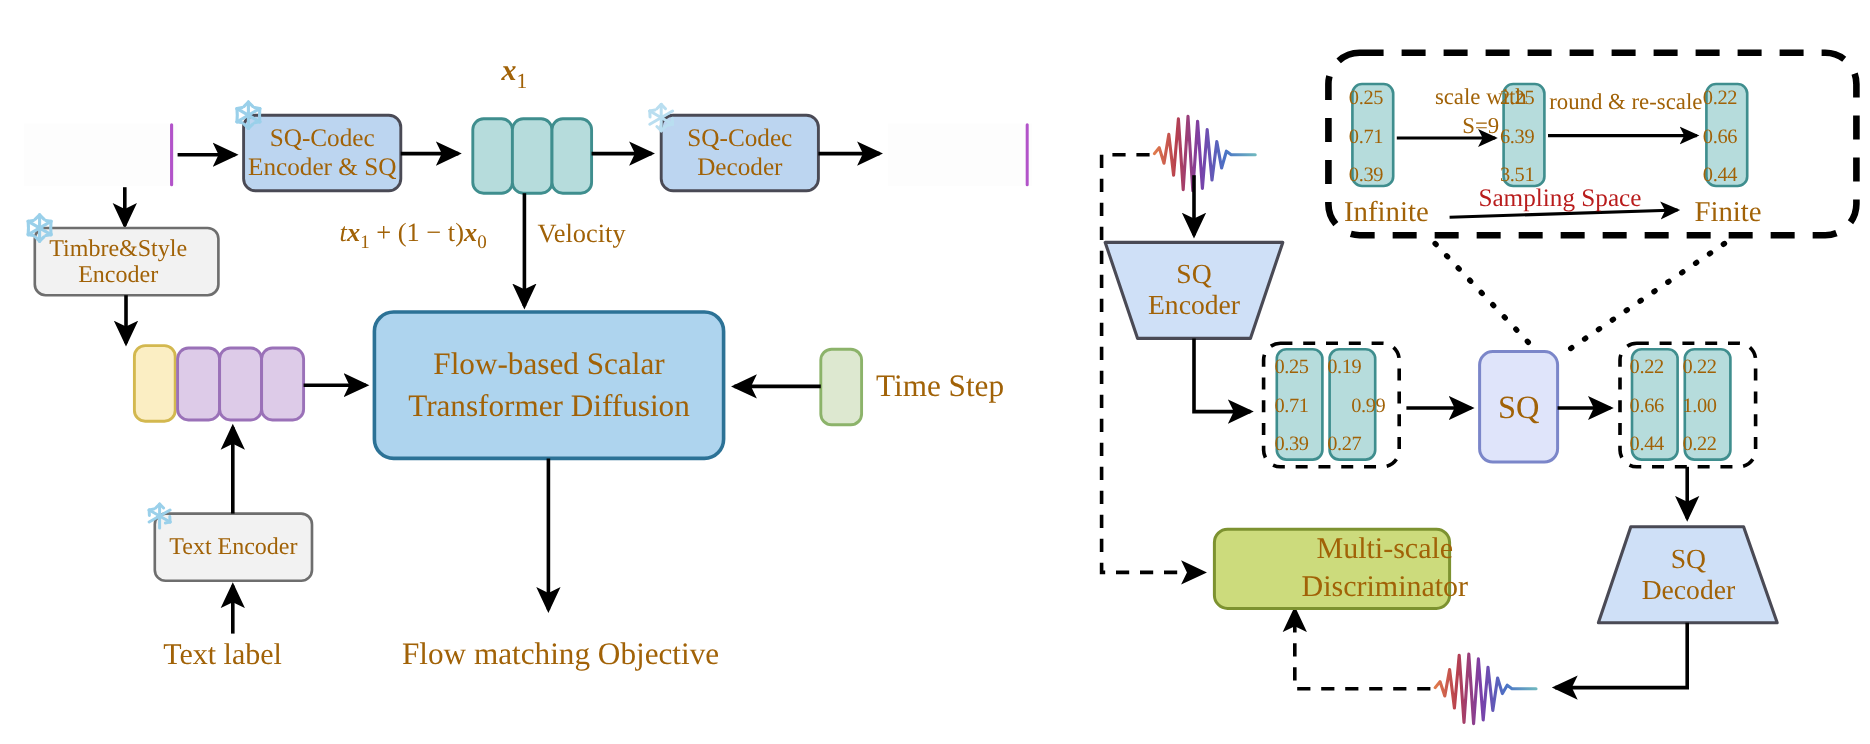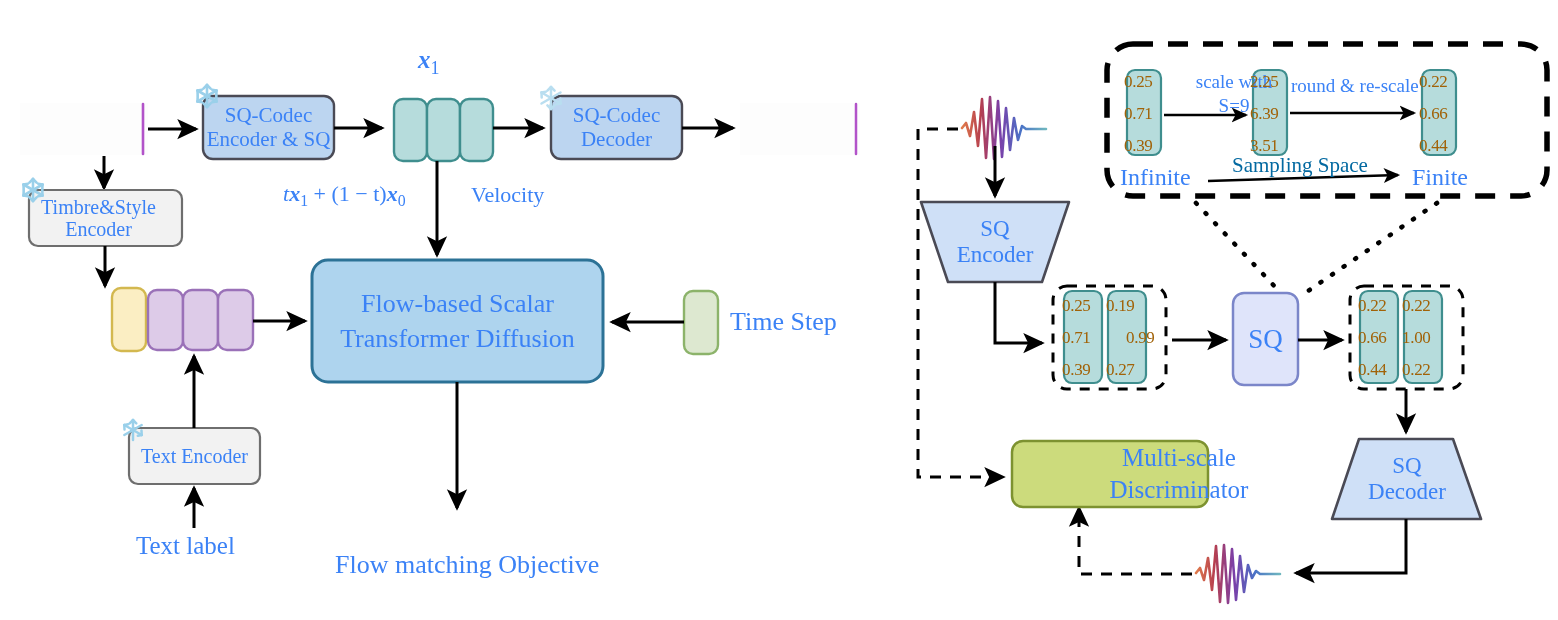--- a/index.html
+++ b/index.html
@@ -21,21 +21,21 @@
     height: 620px;
   }
   svg#diagram {
     position: absolute;
     left: 0; top: 0;
     width: 1558px;
     height: 620px;
   }
   .lbl {
     position: absolute;
-    color: #3b82f6;
+    color: #a16207;
     font-family: "Liberation Serif", "DejaVu Serif", serif;
     white-space: nowrap;
     line-height: 1.12;
     text-align: center;
     pointer-events: none;
   }
   .boxtext {
     display: flex;
     align-items: center;
     justify-content: center;
@@ -45,21 +45,21 @@
   .num {
     position: absolute;
     font-family: "Liberation Serif", "DejaVu Serif", serif;
     color: #a16207;
     font-size: 17px;
     letter-spacing: -0.3px;
   }
   .mathit { font-style: italic; }
   .bvec { font-weight: bold; font-style: italic; }
   .sub { font-size: 0.72em; vertical-align: sub; font-style: normal; font-weight: normal;}
-  .red { color: #0369a1; }
+  .red { color: #b91c1c; }
 </style>
 </head>
 <body>
 
 <div id="stage">
 
 <svg id="diagram" viewBox="0 0 1558 620">
   <defs>
     <marker id="arrowBig" viewBox="0 0 12 12" refX="10" refY="6" markerWidth="7.5" markerHeight="7.5" orient="auto-start-reverse">
       <path d="M 0 0.6 L 11.5 6 L 0 11.4 L 2.6 6 Z" fill="#000"></path>
@@ -339,47 +339,47 @@
 </div>
 
 <div class="lbl" style="left:418px; top:46px; font-size:25px;">
   <span class="bvec">x</span><span class="sub">1</span>
 </div>
 
 <div class="lbl" style="left:283px; top:182px; font-size:22px;">
   <span class="mathit">t</span><span class="bvec">x</span><span class="sub">1</span><span> + (1 − t)</span><span class="bvec">x</span><span class="sub">0</span>
 </div>
 
-<div class="lbl" style="left:448px; top:183px; font-size:22px;margin-left:23px;">
+<div class="lbl" style="left:448px; top:183px; font-size:22px;">
   <span>Velocity</span>
 </div>
 
 <div class="lbl" style="left:136px; top:532px; font-size:25px;">
   <span>Text label</span>
 </div>
 
-<div class="lbl" style="left:335px; top:530px; font-size:26px;margin-top:20px;">
+<div class="lbl" style="left:335px; top:530px; font-size:26px;">
   <span>Flow matching  Objective</span>
 </div>
 
 <div class="lbl boxtext" style="left:935px; top:204px; width:120px; height:76px; font-size:23px;">
   <span>SQ</span>
   <span>Encoder</span>
 </div>
 
 <div class="lbl boxtext" style="left:1347px; top:441px; width:120px; height:76px; font-size:23px;">
   <span>SQ</span>
   <span>Decoder</span>
 </div>
 
 <div class="lbl boxtext" style="left:1233px; top:293px; width:65px; height:92px; font-size:27px;">
   <span>SQ</span>
 </div>
 
-<div class="lbl boxtext" style="left:1049px; top:441px; width:196px; height:66px; font-size:25px; line-height:1.3;padding-left:32px;">
+<div class="lbl boxtext" style="left:1024px; top:441px; width:196px; height:66px; font-size:25px; line-height:1.3;padding-left:32px;">
   <span>Multi-scale</span>
   <span>Discriminator</span>
 </div>
 
 <div class="lbl" style="left:1159px; top:70px; font-size:19px; text-align:center; width:92px; line-height:1.25;margin-left:29px;">
   <span style="display:block">scale with</span>
   <span style="display:block">S=9</span>
 </div>
 
 <div class="lbl" style="left:1291px; top:75px; font-size:19px;">

